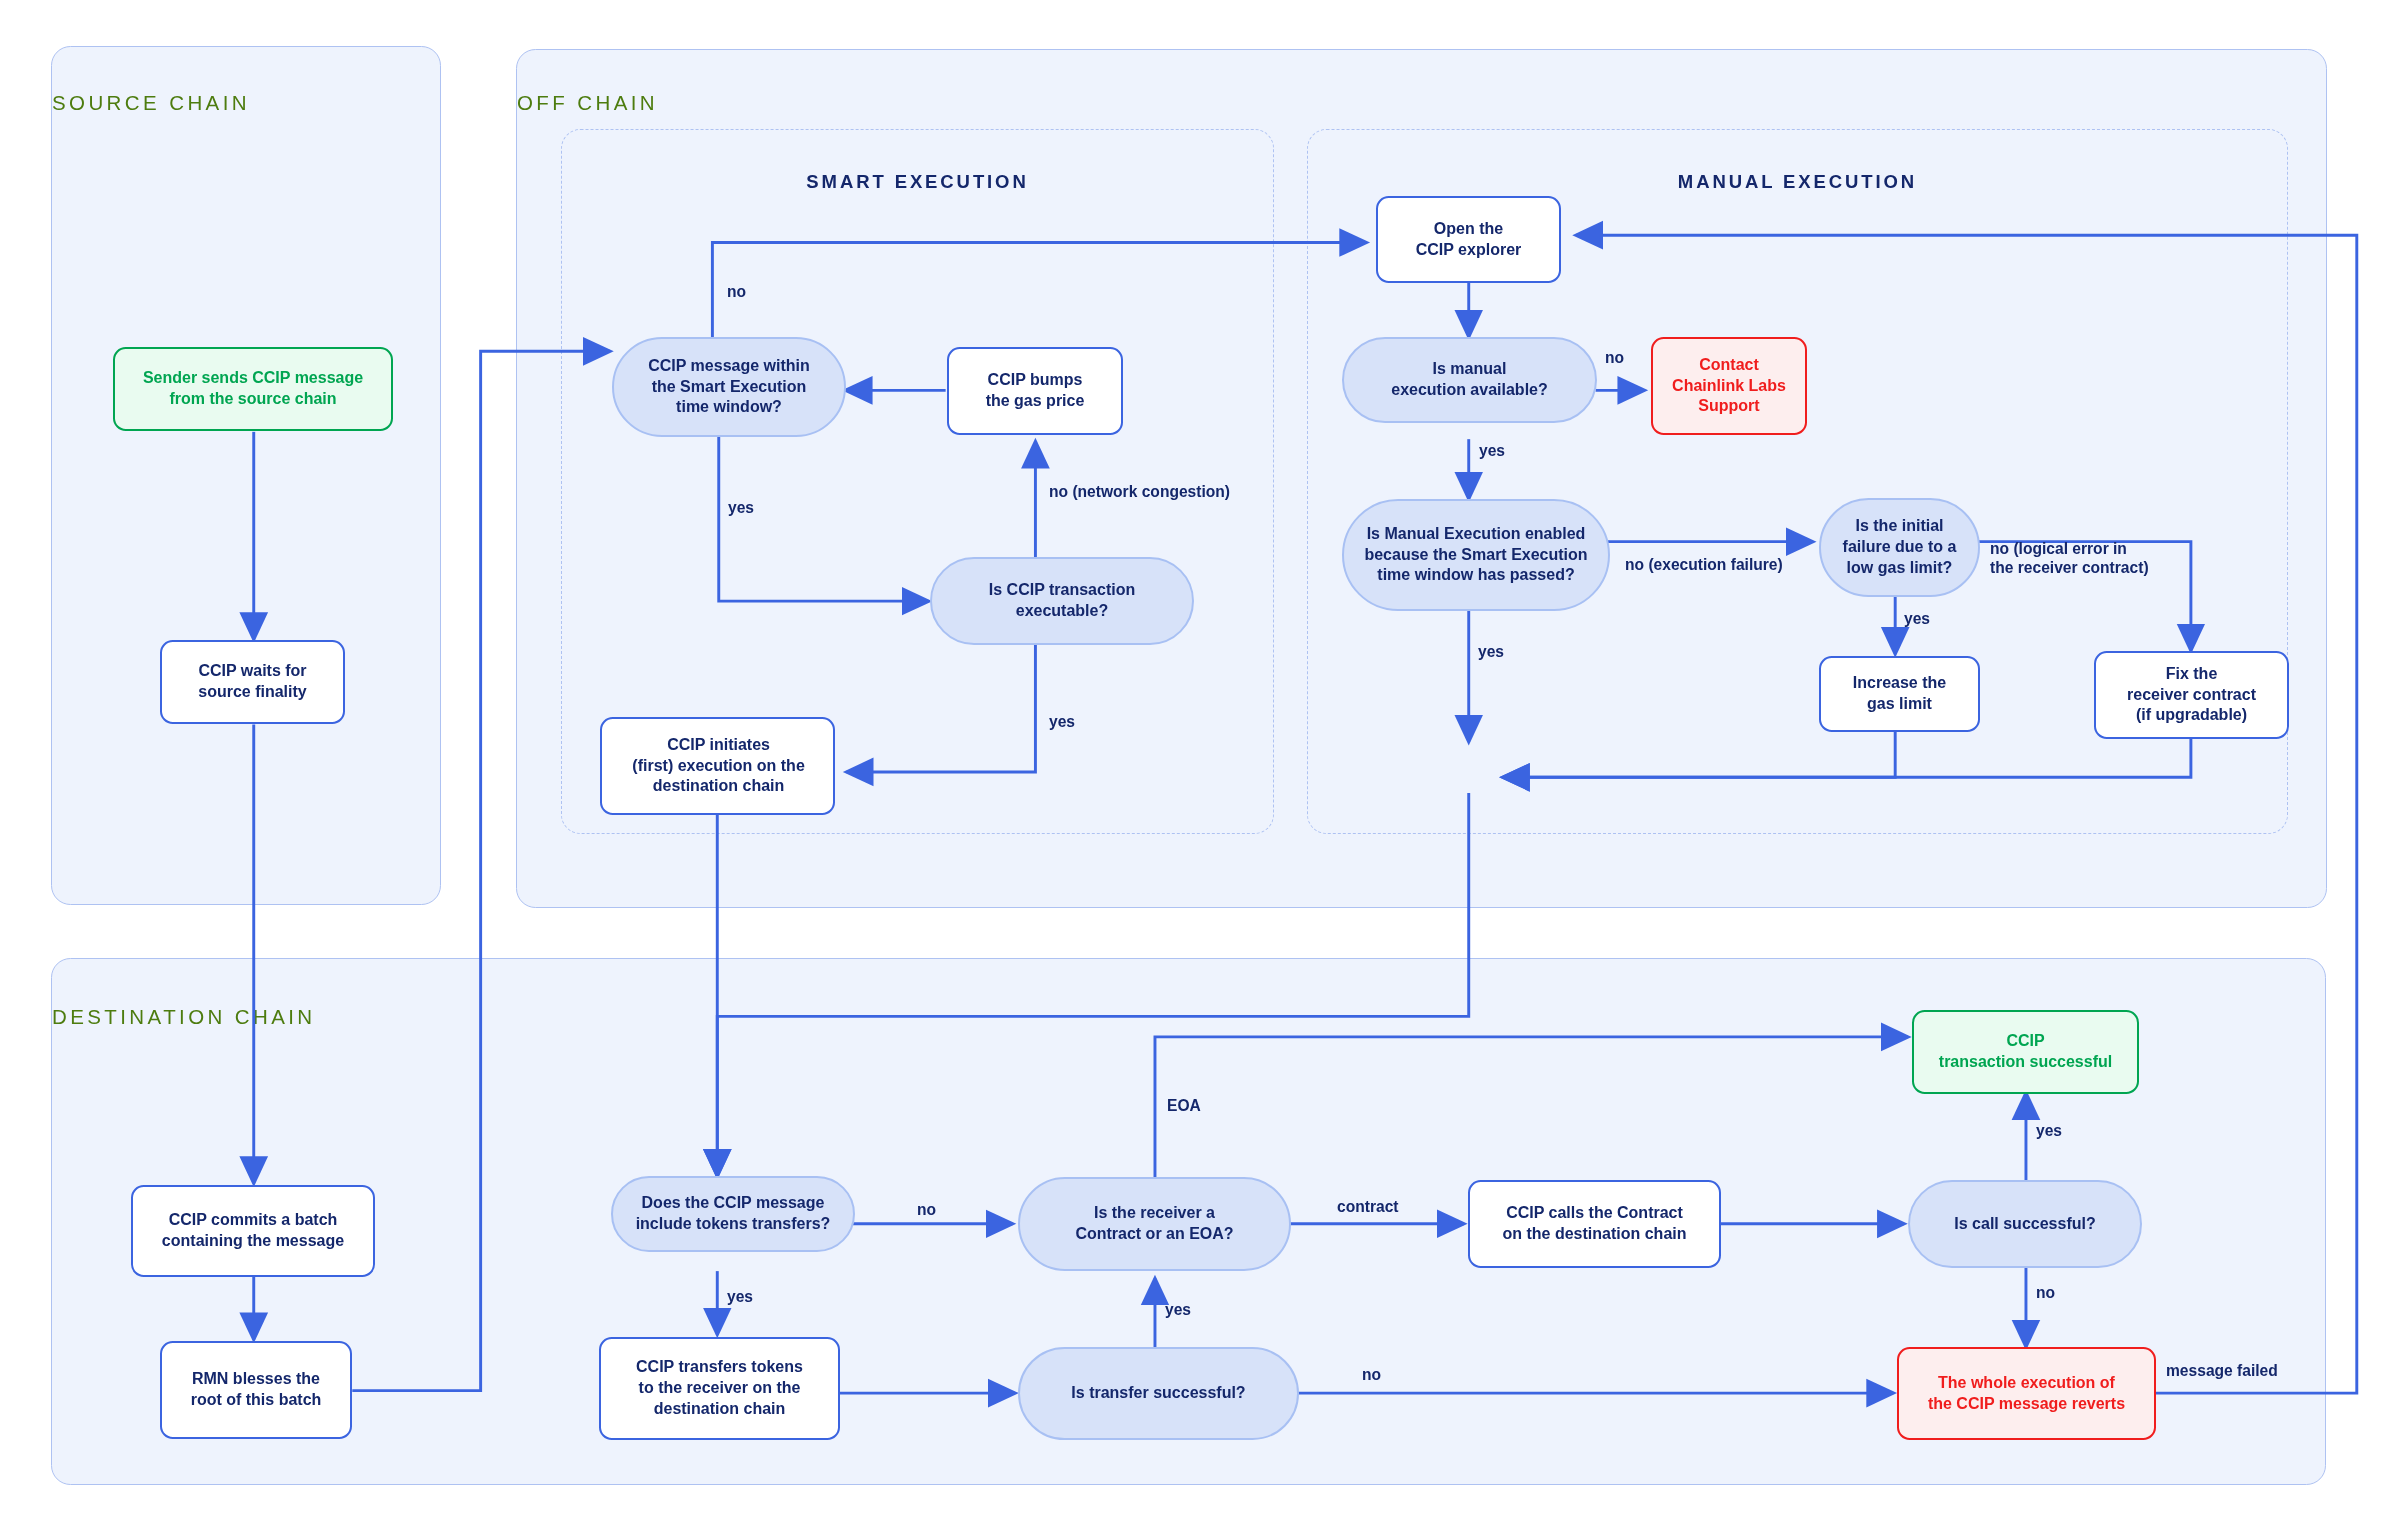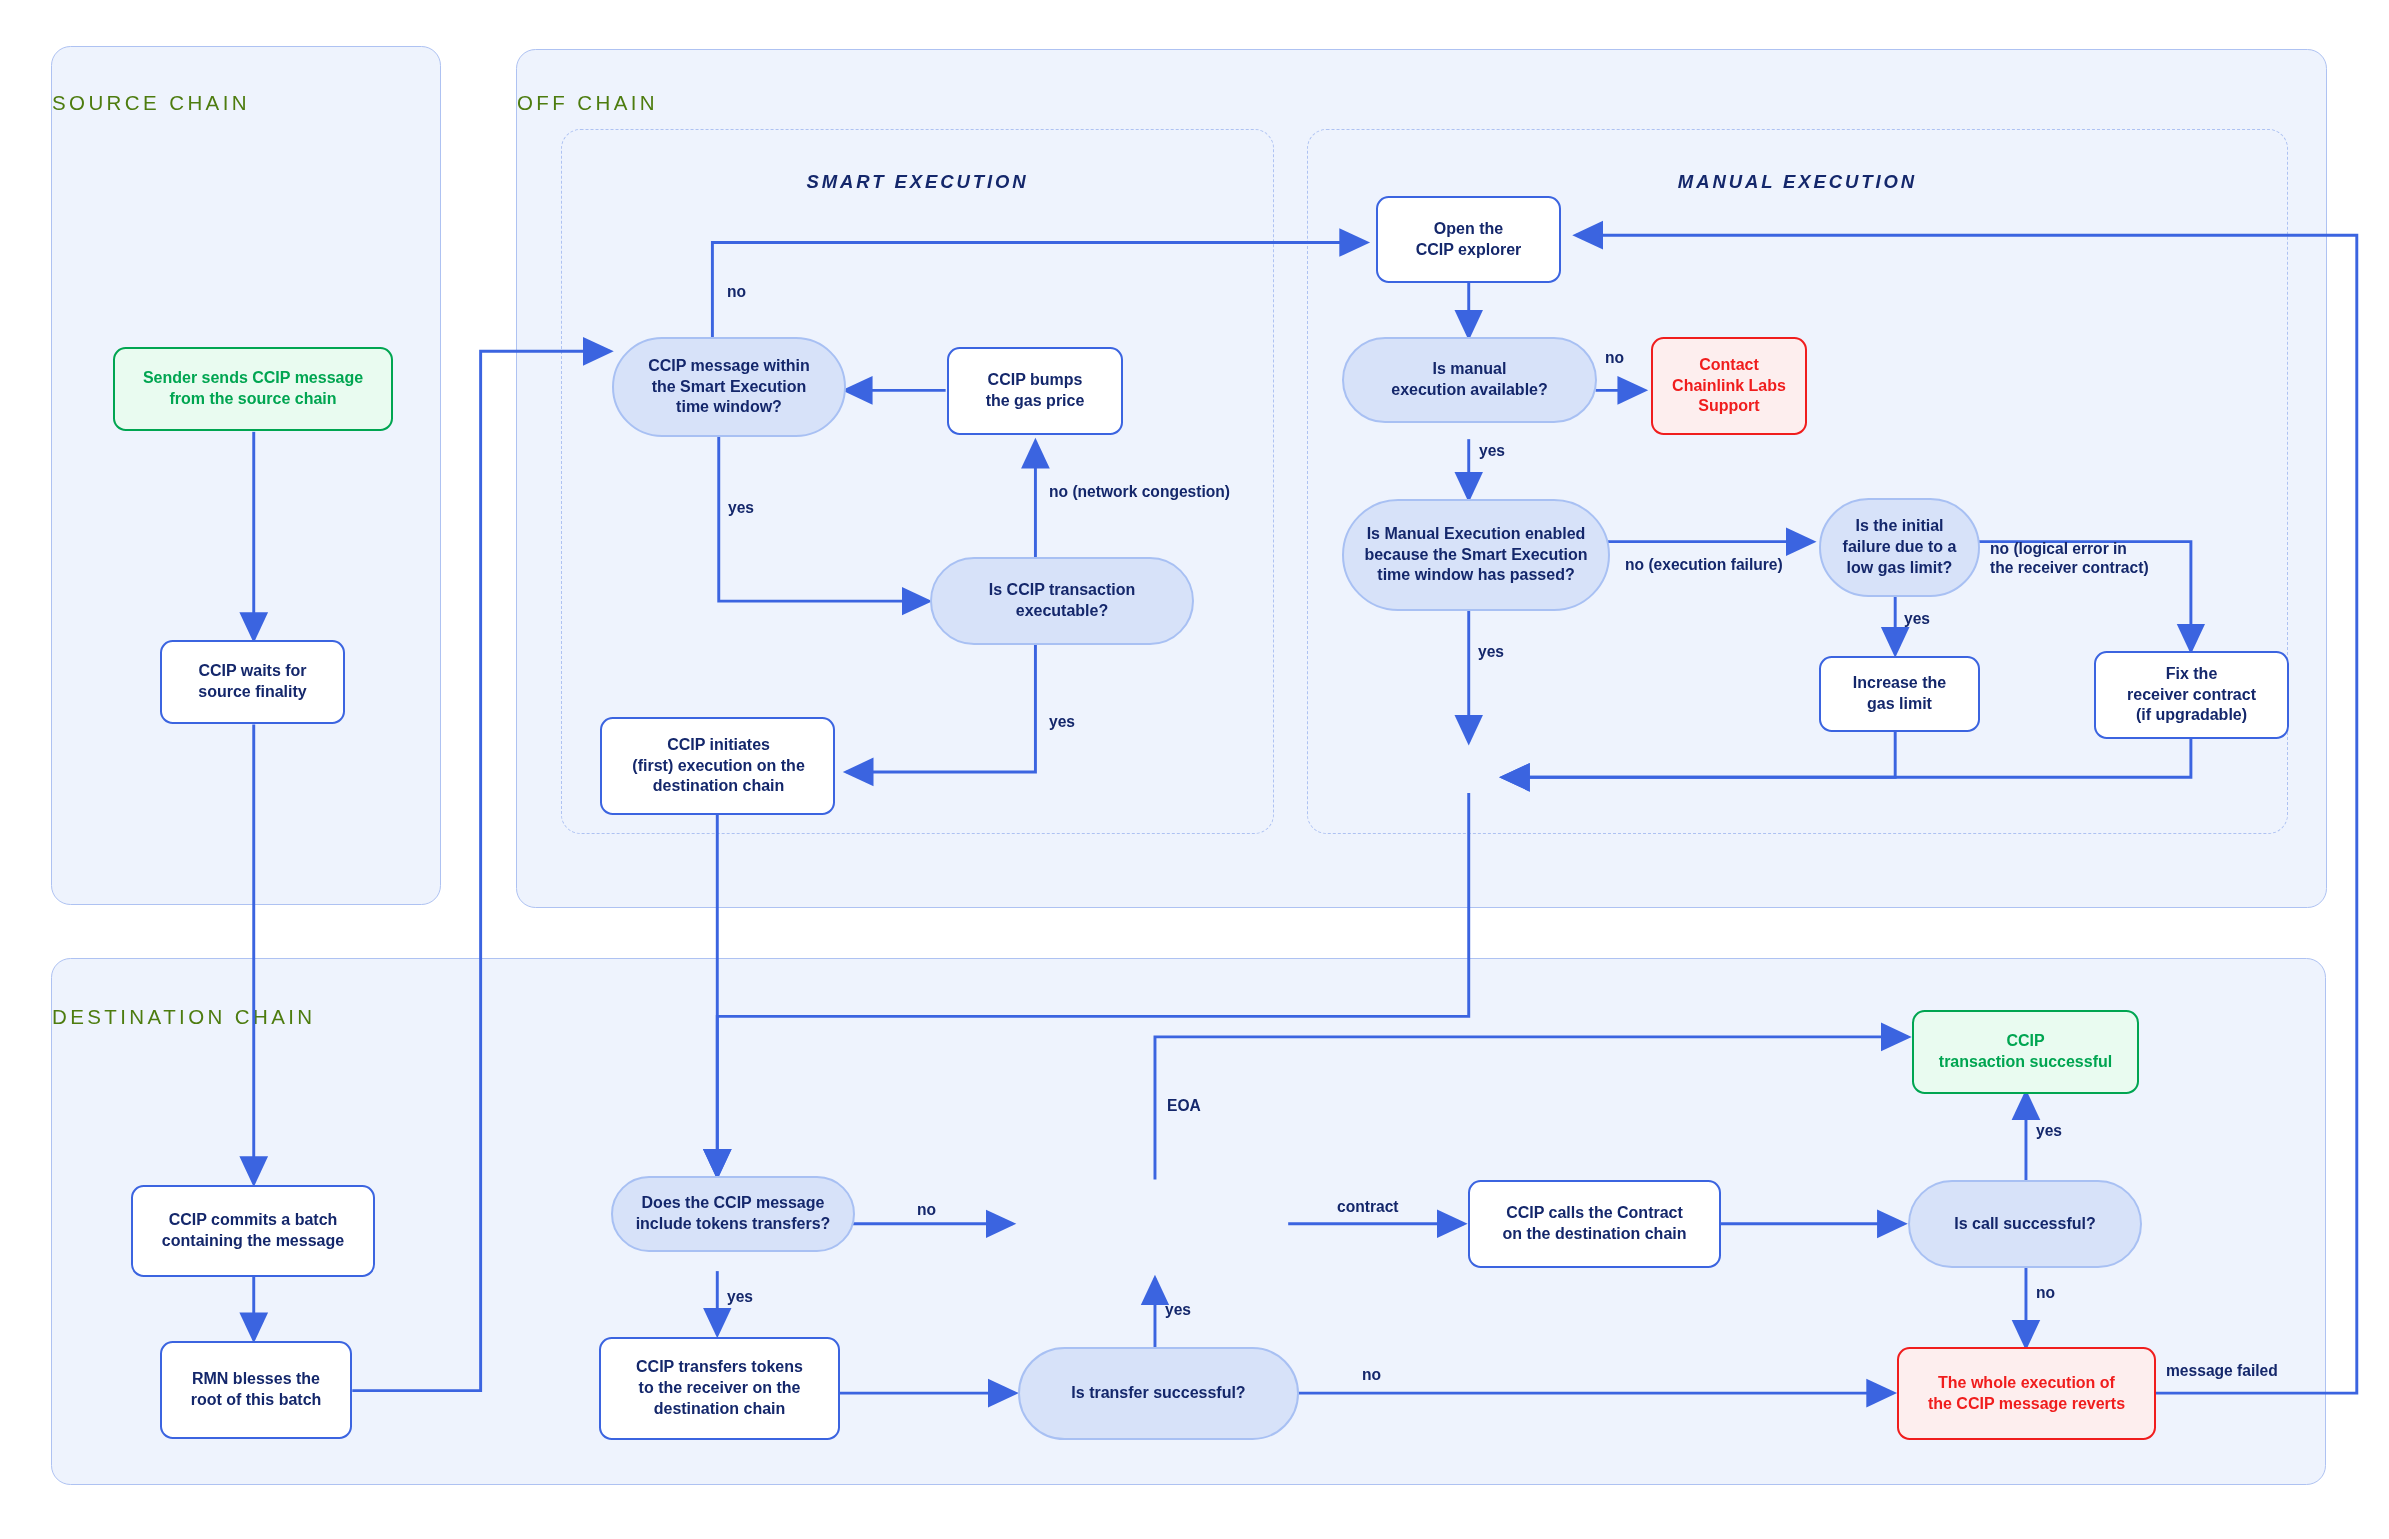--- a/index.html
+++ b/index.html
@@ -3,21 +3,21 @@
 <meta charset="utf-8">
 <style>
   html,body{margin:0;padding:0;background:#ffffff;}
   #root{position:relative;width:2389px;height:1539px;background:#ffffff;
         font-family:"Liberation Sans", sans-serif;overflow:hidden;}
   svg.edges{position:absolute;left:0;top:0;width:2389px;height:1539px;pointer-events:none;}
 
   .lane{position:absolute;border-radius:19.5px;background:#eef3fd;border:1.5px solid #aec2f2;box-sizing:border-box;}
   .lane-title{position:absolute;width:100%;text-align:left;color:#4d7c0f;
               font-weight:400;font-size:20.5px;letter-spacing:3.4px;}
-  .subzone{position:absolute;border-radius:19.5px;border:1.5px dashed #aec2f2;background:transparent;box-sizing:border-box;font-style:italic;}
+  .subzone{position:absolute;border-radius:19.5px;border:1.5px dashed #aec2f2;background:transparent;box-sizing:border-box;}
   .subzone-title{position:absolute;width:100%;text-align:center;color:#14276b;
                  font-weight:700;font-size:18.5px;letter-spacing:2.9px;}
 
   .node{position:absolute;box-sizing:border-box;display:flex;align-items:center;justify-content:center;
         text-align:center;font-weight:700;line-height:1.3;padding:2.9px 5.9px;}
   .proc{background:#ffffff;border:2px solid #3b64e0;border-radius:12.7px;color:#14276b;font-size:16px;}
   .dec{background:#d7e2f9;border:2px solid #a8c0f3;border-radius:73px;color:#14276b;font-size:16px;text-align:center;}
   .good{background:#e9fbf0;border:2px solid #00a551;border-radius:12.7px;color:#00a551;font-size:16px;}
   .bad{background:#fdeeee;border:2px solid #f01d1d;border-radius:12.7px;color:#f01d1d;font-size:16px;}
 
@@ -173,20 +173,22 @@
 
   <div class="node dec" style="left:611px;top:1176px;width:244px;height:76px;white-space:pre-line;">Does the CCIP message
 include tokens transfers?</div>
 
   <div class="node proc" style="left:599px;top:1337px;width:241px;height:103px;white-space:pre-line;">CCIP transfers tokens
 to the receiver on the
 destination chain</div>
 
   <div class="node dec" style="left:1018px;top:1347px;width:281px;height:93px;white-space:pre-line;">Is transfer successful?</div>
 
+  <div class="node dec" style="left:1018px;top:1177px;width:273px;height:94px;white-space:pre-line;">Is the receiver a
+Contract or an EOA?</div>
 
   <div class="node proc" style="left:1468px;top:1180px;width:253px;height:88px;white-space:pre-line;">CCIP calls the Contract
 on the destination chain</div>
 
   <div class="node dec" style="left:1908px;top:1180px;width:234px;height:88px;white-space:pre-line;">Is call successful?</div>
 
   <div class="node good" style="left:1912px;top:1010px;width:227px;height:84px;white-space:pre-line;">CCIP
 transaction successful</div>
 
   <div class="node bad" style="left:1897px;top:1347px;width:259px;height:93px;white-space:pre-line;">The whole execution of

